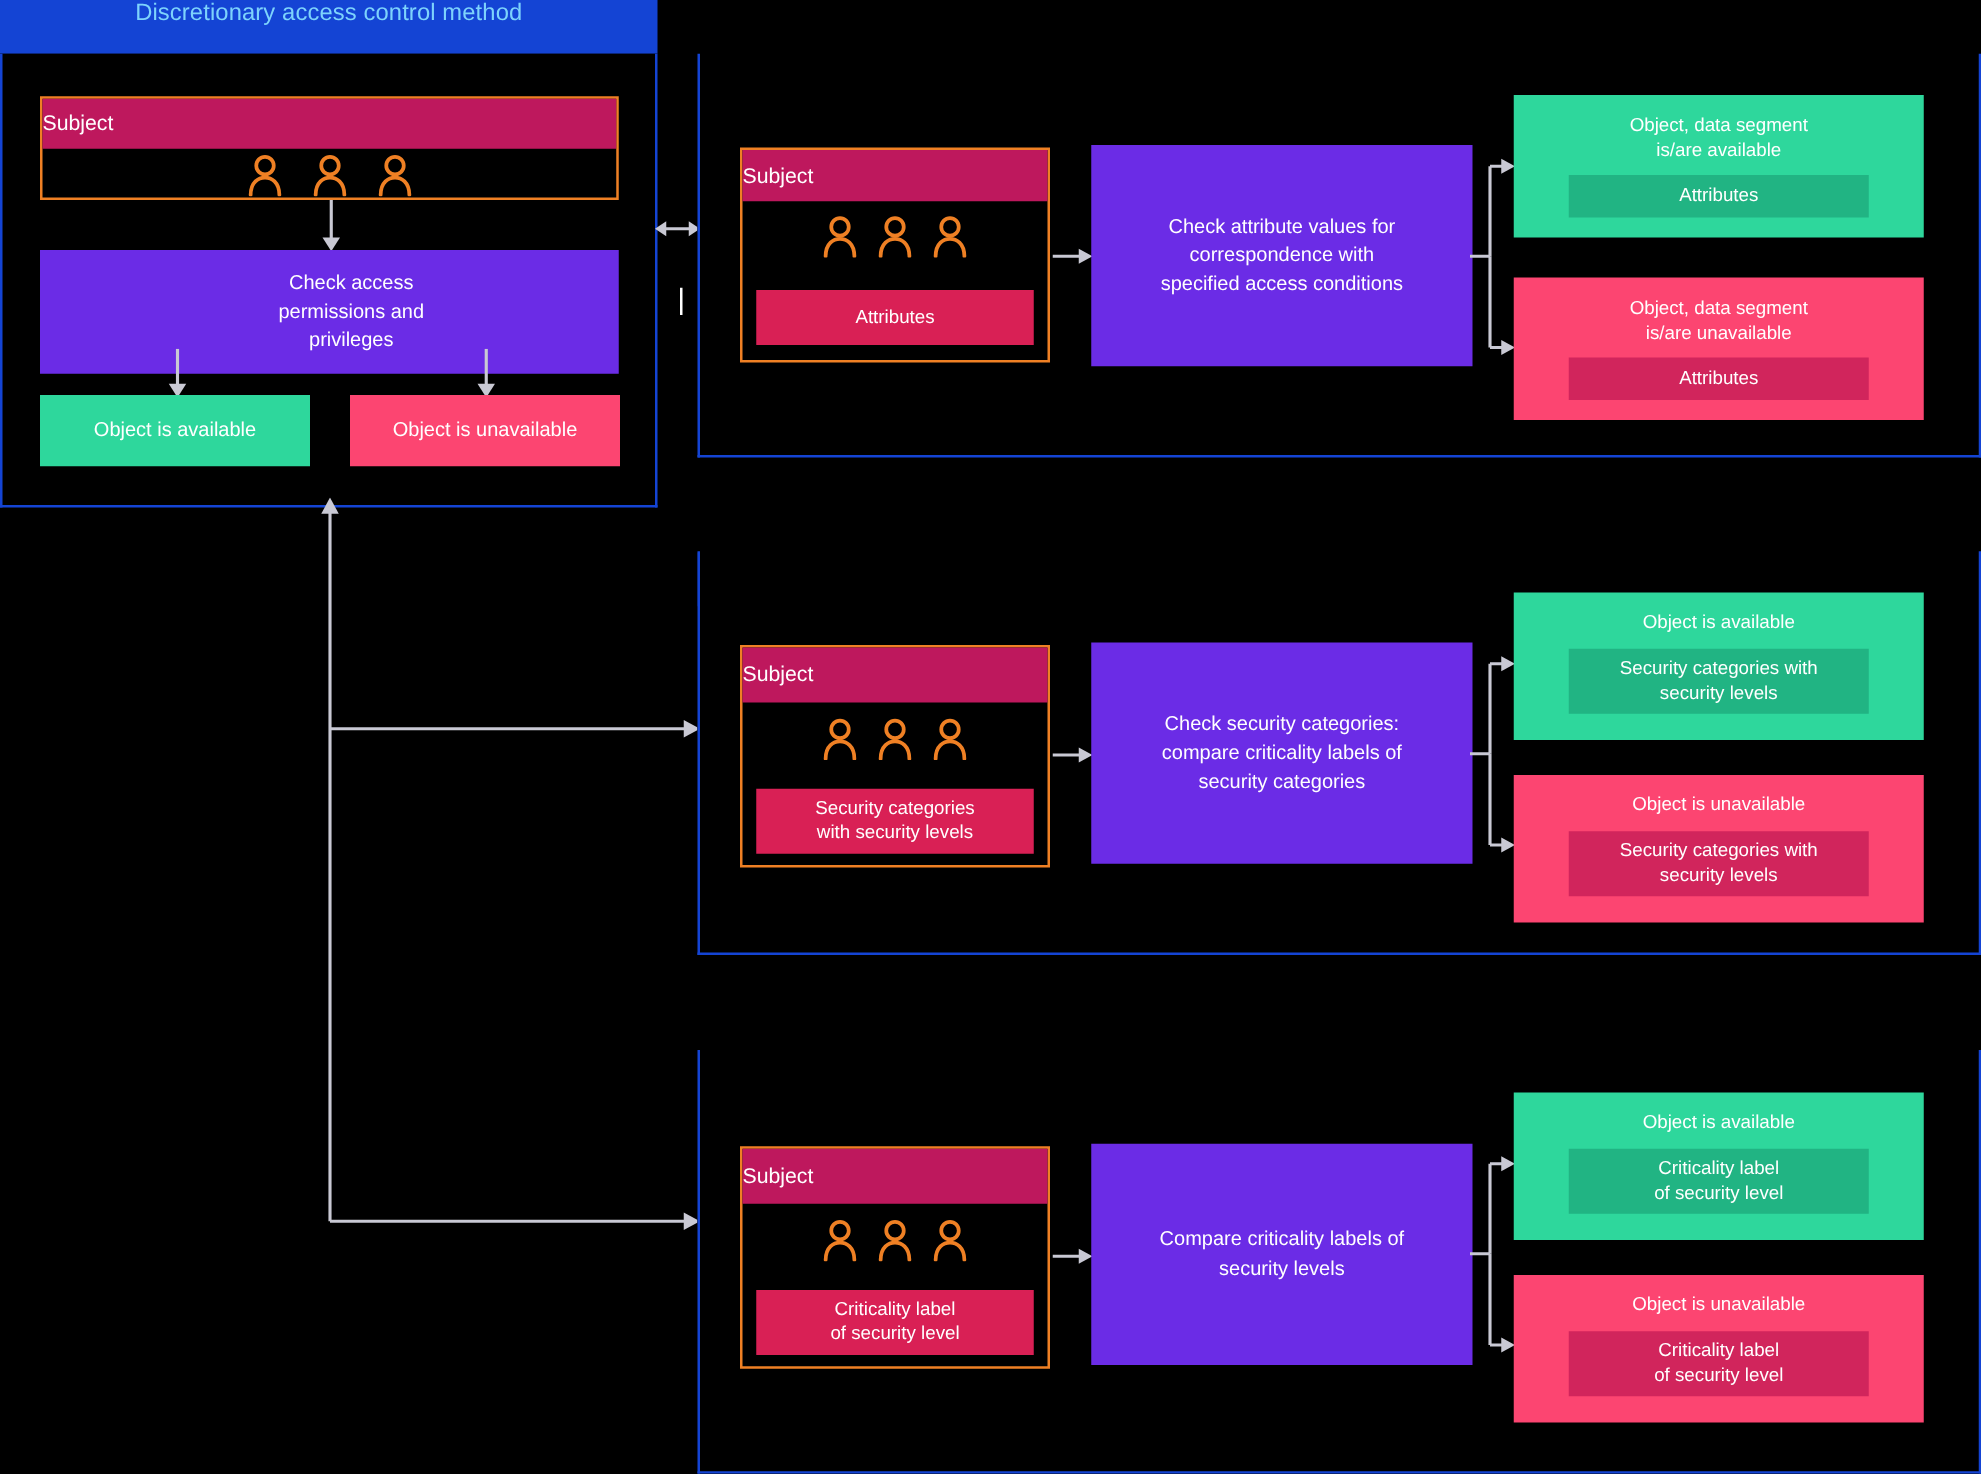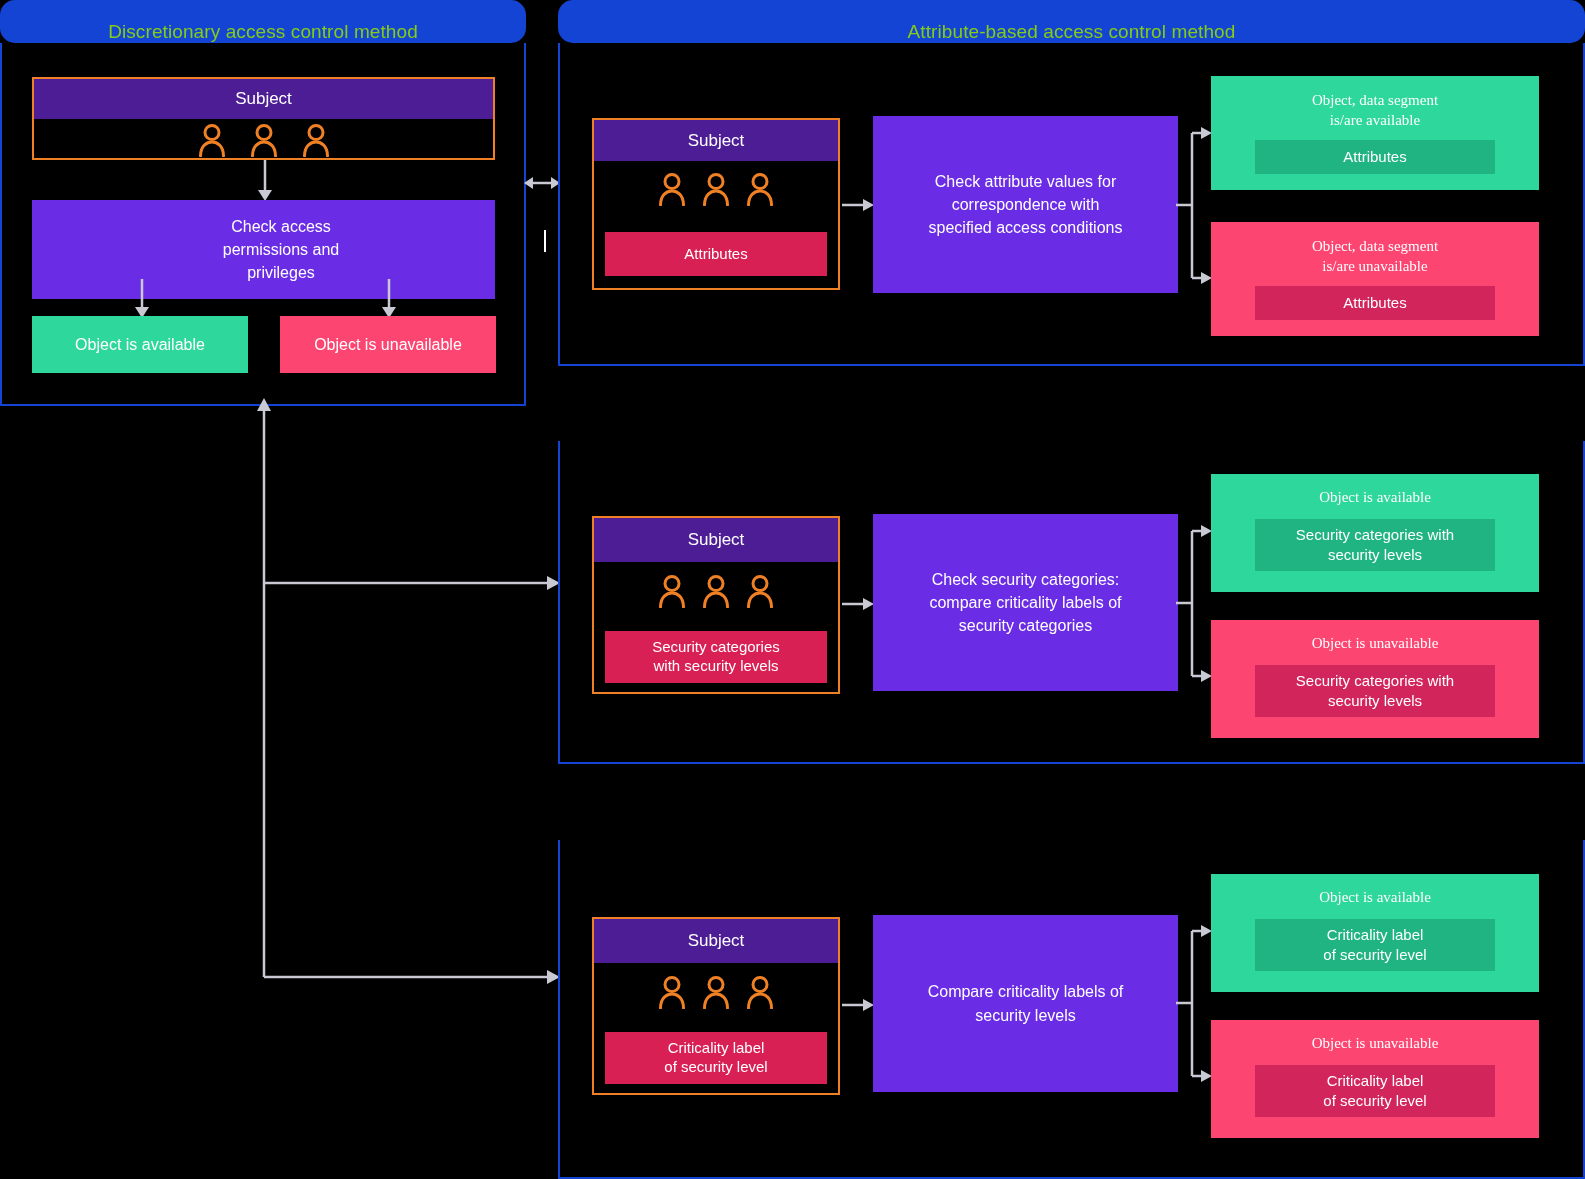--- a/index.html
+++ b/index.html
@@ -9,40 +9,39 @@
     font-family: "Liberation Sans", sans-serif;
     overflow: hidden;
   }
   #stage { position: relative; width: 1585px; height: 1179px; background: #000; }
 
   
   .panel { position: absolute; background: #000000; }
   .panel-header {
     position: absolute;
     background: #1444d4;
-    color: #84cc16;
-    display: flex; align-items: flex-end; justify-content: center;
+    color: #7dd3fc;
+    display: flex; align-items: flex-start; justify-content: center;
     font-size: 19px;
     letter-spacing: .1px;
-    border-radius: 15px;
   }
   .panel-body {
     position: absolute;
     background: #000000;
     border-left: 2px solid #1444d4;
     border-right: 2px solid #1444d4;
     border-bottom: 2px solid #1444d4;
   }
   .panel-body.leftpanel { border-left: 2px solid #1444d4; }
 
   .subject-wrap { position: absolute; border: 2px solid #ef8024; background: #000; }
   .subject-title {
     position: absolute; left: 0; top: 0; right: 0;
-    background: #4c1d95; color: #fff;
-    display: flex; align-items: center; justify-content: center;
+    background: #be185d; color: #fff;
+    display: flex; align-items: center; justify-content: flex-start;
     font-size: 17px;
   }
   .subject-people {
     position: absolute; left: 0; right: 0;
     display: flex; align-items: center; justify-content: center;
     gap: 22px;
   }
   .person { width: 30px; height: 34px; }
 
   .badge {
@@ -58,21 +57,21 @@
     text-align: center; font-size: 16px; line-height: 1.45;
   }
 
   .outcome {
     position: absolute; color: #fff;
     display: flex; flex-direction: column; align-items: center;
     text-align: center; font-size: 15px; line-height: 1.3;
   }
   .outcome.green { background: #2ed79c; }
   .outcome.pink  { background: #fc4571; }
-  .outcome-title { width: 100%; font-family: Liberation Serif, serif; }
+  .outcome-title { width: 100%; }
   .outcome-inner {
     display: flex; align-items: center; justify-content: center;
     text-align: center; line-height: 1.3; font-size: 15px;
   }
   .outcome.green .outcome-inner { background: #21b483; }
   .outcome.pink  .outcome-inner { background: #d1255c; }
 
   .flatbox {
     position: absolute; display: flex; align-items: center; justify-content: center;
     color: #fff; font-size: 16px; text-align: center;
@@ -162,23 +161,20 @@
     <polygon points="9,0 2,13 16,13" fill="#c9c9d4"></polygon>
 
     <line x1="9" y1="185" x2="295" y2="185" stroke="#c9c9d4" stroke-width="2.5"></line>
     <polygon points="305,185 292,178 292,192" fill="#c9c9d4"></polygon>
 
     <line x1="9" y1="579" x2="295" y2="579" stroke="#c9c9d4" stroke-width="2.5"></line>
     <polygon points="305,579 292,572 292,586" fill="#c9c9d4"></polygon>
   </svg>
 
   <div class="panel" style="left:558px;top:0;width:1027px;height:366px;">
-    <div class="panel-header" style="left:0;top:0;width:1027px;height:43px;">
-      <span>Attribute-based access control method</span>
-    </div>
     <div class="panel-body" style="left:0;top:43px;width:1027px;height:323px;"></div>
 
     <div class="subject-wrap" style="left:34px;top:118px;width:248px;height:172px;">
       <div class="subject-title" style="height:41px;">
         <span>Subject</span>
       </div>
       <div class="subject-people" style="top:41px;height:56px;gap:14px;">
         <svg class="person" viewBox="0 0 30 34">
           <circle cx="15" cy="9.5" r="7" fill="none" stroke="#ef8024" stroke-width="3"></circle>
           <path d="M3.5 33 C3.5 22.5 10 19 15 19 C20 19 26.5 22.5 26.5 33" fill="none" stroke="#ef8024" stroke-width="3" stroke-linecap="round"></path>

